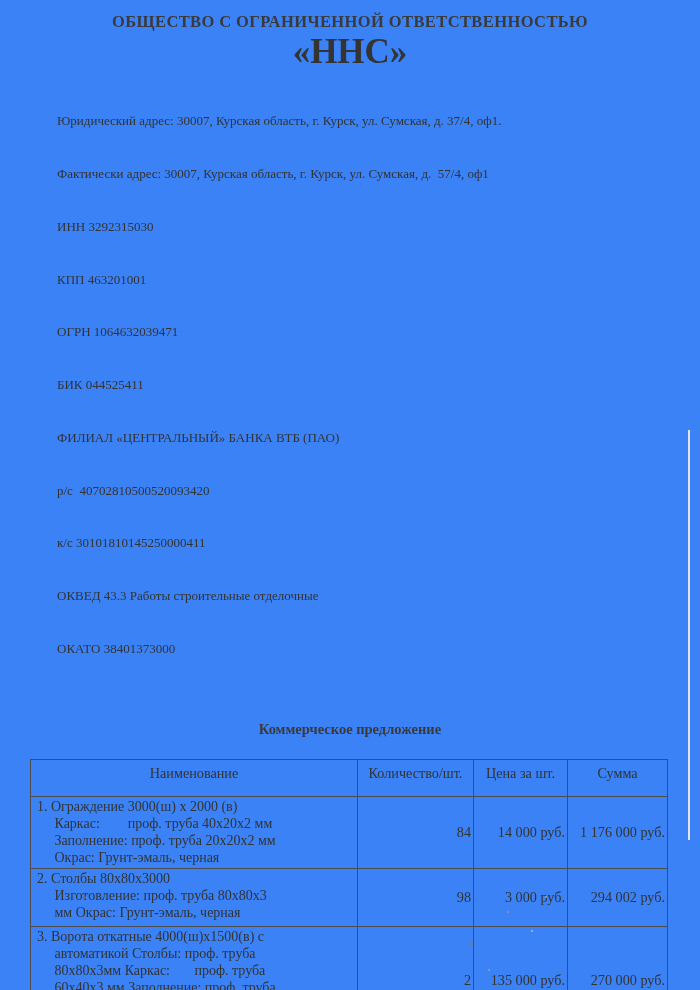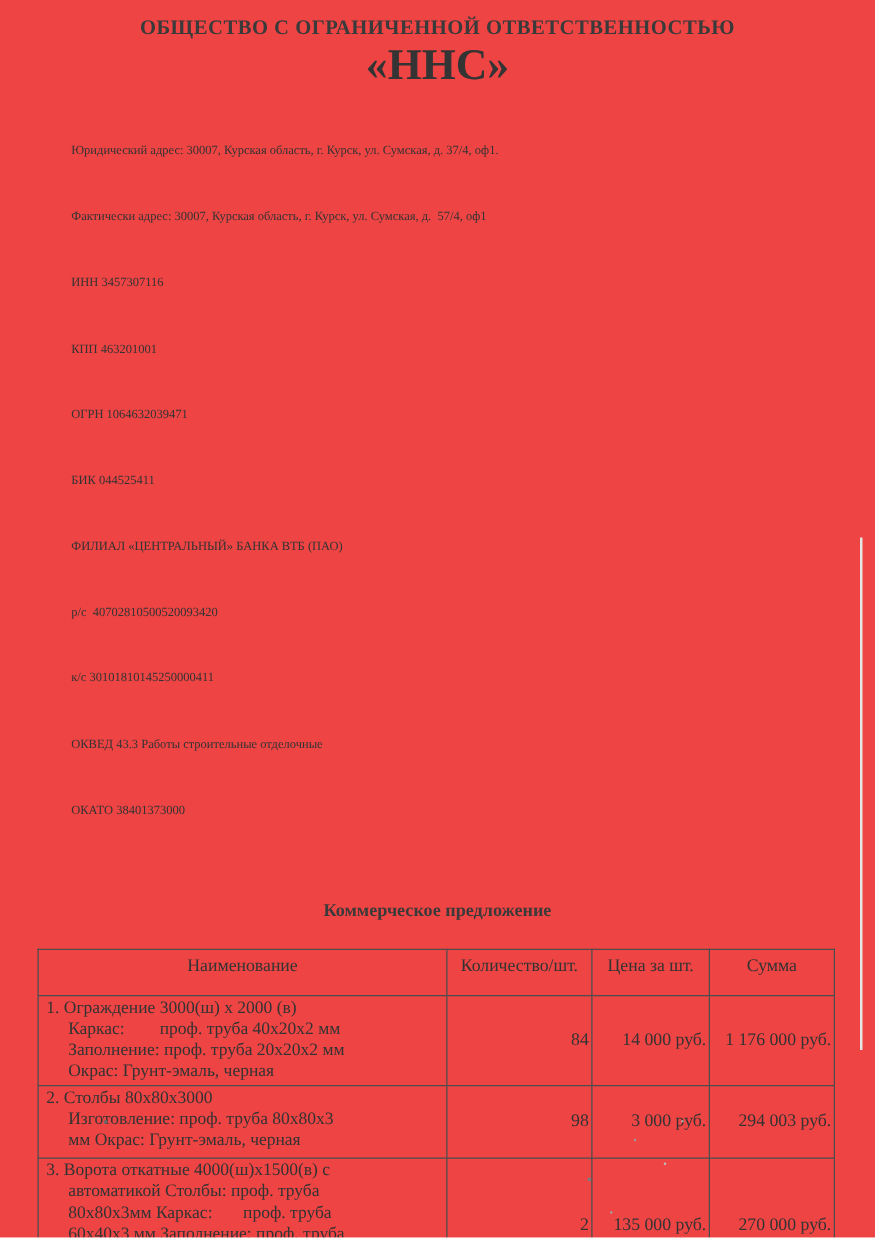--- a/index.html
+++ b/index.html
@@ -1,20 +1,20 @@
 <!DOCTYPE html>
 <html><head>
 <meta charset="utf-8">
 <style>
   html, body { margin: 0; padding: 0; background: #ffffff; }
   .page {
     position: relative;
     width: 700px;
     height: 990px;
-    background: #ef4444;
+    background: #3b82f6;
     font-family: "Liberation Serif", serif;
     color: #333333;
     overflow: hidden;
   }
   .org-type {
     padding-top: 12px;
     text-align: center;
     font-weight: bold;
     font-size: 16.5px;
     letter-spacing: 0.4px;
@@ -23,21 +23,21 @@
   .org-name {
     text-align: center;
     font-weight: bold;
     font-size: 35px;
     line-height: 37px;
     margin-top: 1px;
     color: #343434;
   }
   .requisites {
     margin: 7px 0 0 57px;
-    font-size: 10px;
+    font-size: 13px;
     line-height: 17.6px;
     white-space: pre-wrap;
   }
   .doc-title {
     text-align: center;
     font-weight: bold;
     font-size: 14.5px;
     margin: 28px 0 16px 0;
     color: #3a3a3a;
   }
@@ -98,21 +98,21 @@
 <div class="page">
 
   <header>
     <div class="org-type">ОБЩЕСТВО С ОГРАНИЧЕННОЙ ОТВЕТСТВЕННОСТЬЮ</div>
     <div class="org-name">«ННС»</div>
   </header>
 
   <section class="requisites">
     <div>Юридический адрес: 30007, Курская область, г. Курск, ул. Сумская, д. 37/4, оф1.</div>
     <div>Фактически адрес: 30007, Курская область, г. Курск, ул. Сумская, д.  57/4, оф1</div>
-    <div>ИНН 3457307116</div>
+    <div>ИНН 3292315030</div>
     <div>КПП 463201001</div>
     <div>ОГРН 1064632039471</div>
     <div>БИК 044525411</div>
     <div>ФИЛИАЛ «ЦЕНТРАЛЬНЫЙ» БАНКА ВТБ (ПАО)</div>
     <div>р/с  40702810500520093420</div>
     <div>к/с 30101810145250000411</div>
     <div>ОКВЕД 43.3 Работы строительные отделочные</div>
     <div>ОКАТО 38401373000</div>
   </section>
 
@@ -142,21 +142,21 @@
         <td class="num">84</td>
         <td class="num">14 000 руб.</td>
         <td class="num">1 176 000 руб.</td>
       </tr>
       <tr class="r2">
         <td class="name">2. Столбы 80х80х3000
      Изготовление: проф. труба 80х80х3
      мм Окрас: Грунт-эмаль, черная</td>
         <td class="num">98</td>
         <td class="num">3 000 руб.</td>
-        <td class="num">294 003 руб.</td>
+        <td class="num">294 002 руб.</td>
       </tr>
       <tr class="r3">
         <td class="name">3. Ворота откатные 4000(ш)х1500(в) с
      автоматикой Столбы: проф. труба
      80х80х3мм Каркас:       проф. труба
      60х40х3 мм Заполнение: проф. труба
      40х20х2 мм
      Окрас: Грунт-эмаль, черная</td>
         <td class="num">2</td>
         <td class="num">135 000 руб.</td>

